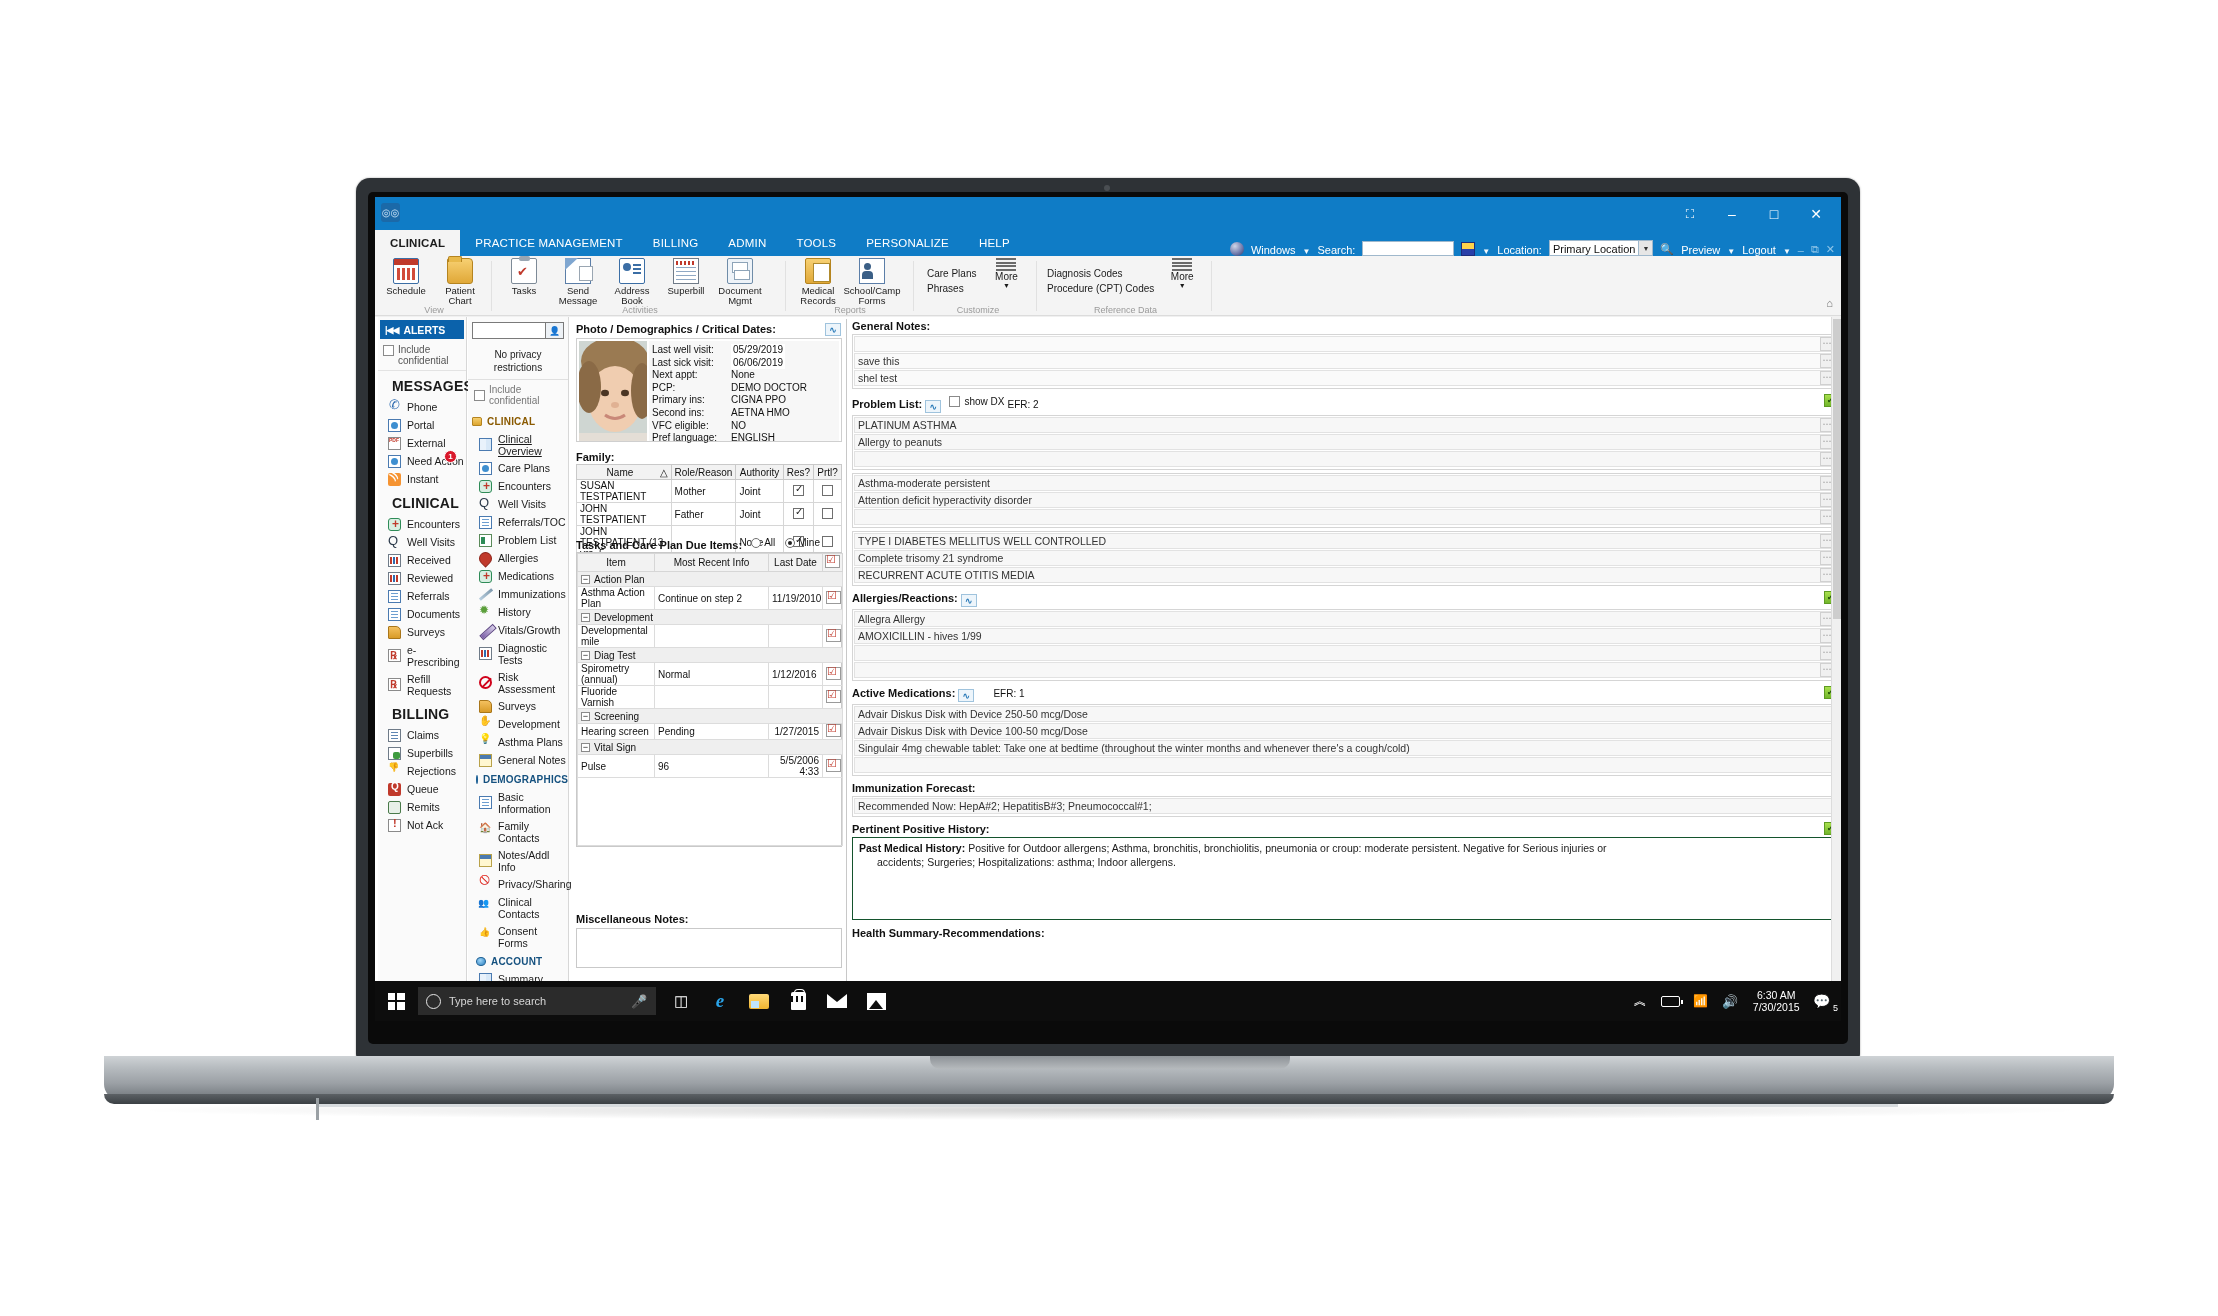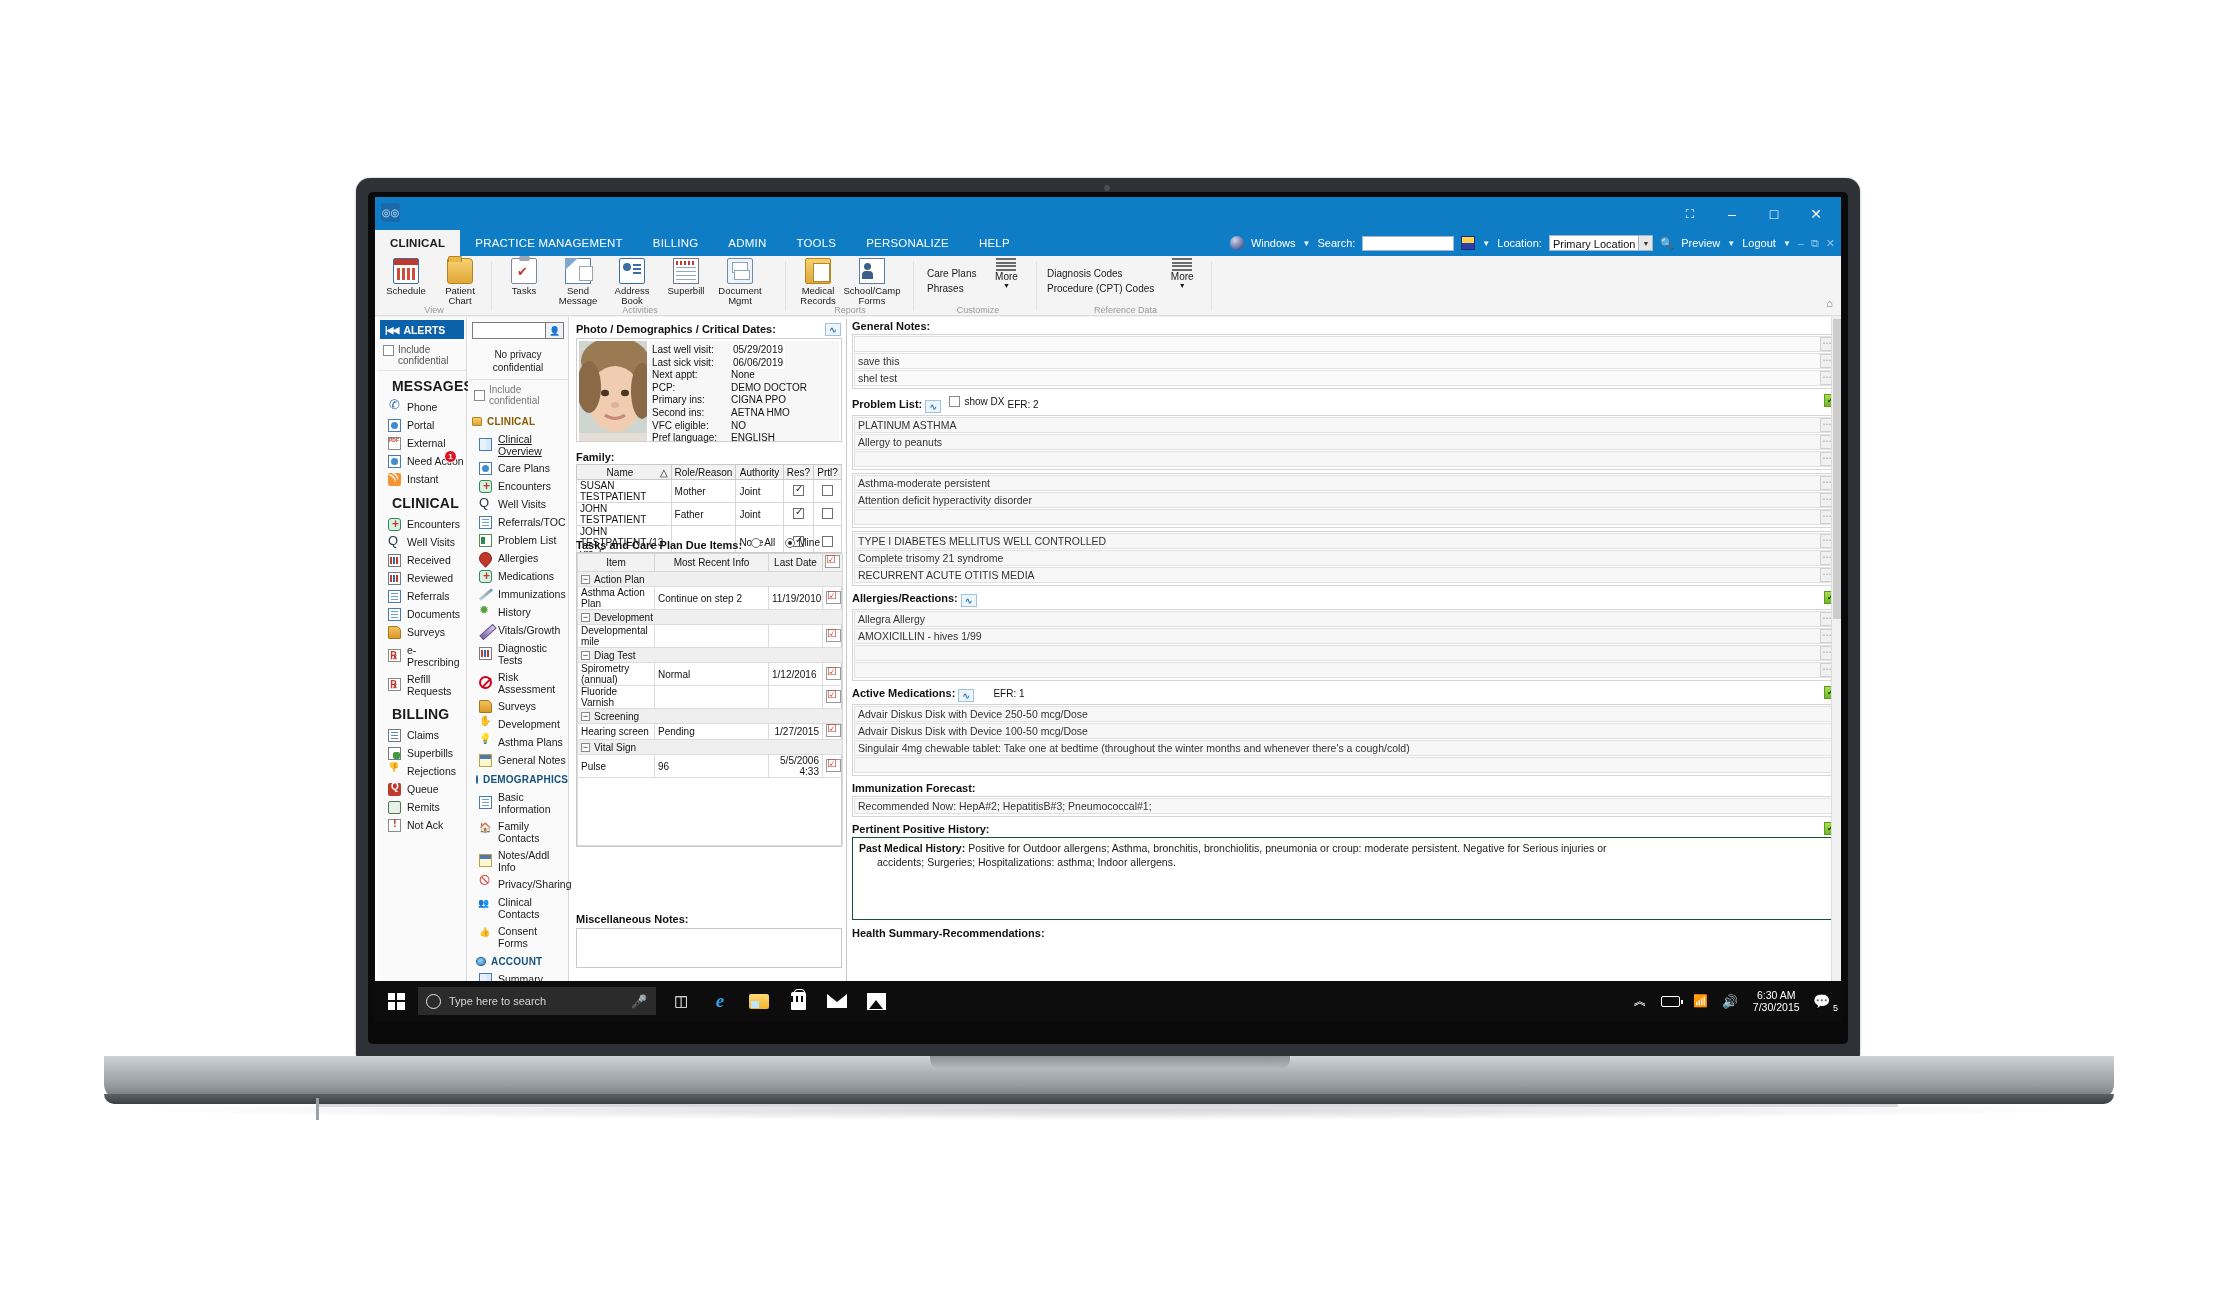--- a/index.html
+++ b/index.html
@@ -79,21 +79,21 @@
   }
   .menu-tabs { position:absolute; left:0; top:0; display:flex; height:26px; }
   .menu-tab {
     padding:0 15px; height:26px; line-height:26px;
     color:#ffffff; font-size:11.5px; letter-spacing:.2px; white-space:nowrap;
   }
   .menu-tab.active { background:#f4f4f4; color:#1b1b1b; font-weight:600; }
 
   .menu-right {
     position:absolute; right:6px; top:0; height:26px;
-    display:flex; align-items:center; gap:7px; color:#fff; font-size:11px; white-space:nowrap;
+    display:flex; align-items:flex-end; gap:7px; color:#fff; font-size:11px; white-space:nowrap;
   }
   .win-ico {
     width:14px;height:14px;border-radius:50%;
     background:radial-gradient(circle at 35% 30%, #cfd6e8, #6a74a8 60%, #2d3560);
     display:inline-block;
   }
   .caret { font-size:8px; opacity:.95; }
   .mini-field {
     background:#fff; border:1px solid #9fb8cc; height:15px; width:92px;
   }
@@ -663,21 +663,21 @@
           </div>
       </div>
 
       <div class="sb2">
         <div class="srch-row">
           <span class="srch-in"></span>
           <span class="srch-btn">👤</span>
         </div>
         <div class="privacy">
           <div>No privacy</div>
-          <div>confidential</div>
+          <div>restrictions</div>
         </div>
         <div class="priv-check">
           <span class="cbox"></span>
           <span>Include confidential</span>
         </div>
 
         <div class="tree-hdr">
           <span class="fi"></span>
           <span>CLINICAL</span>
         </div>

